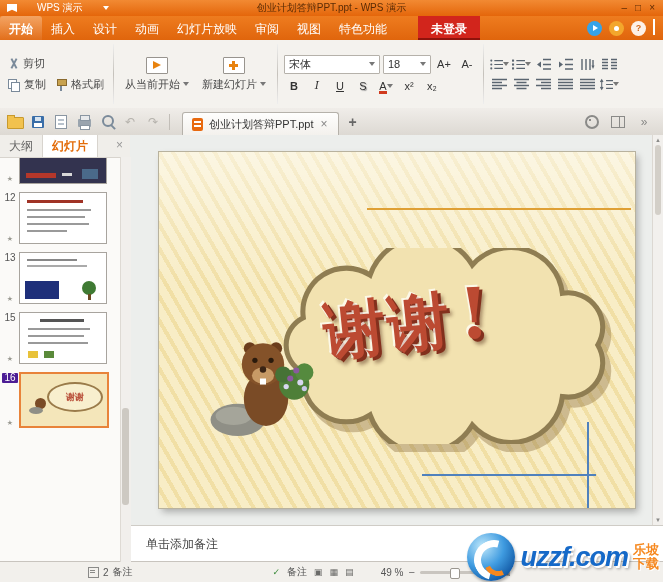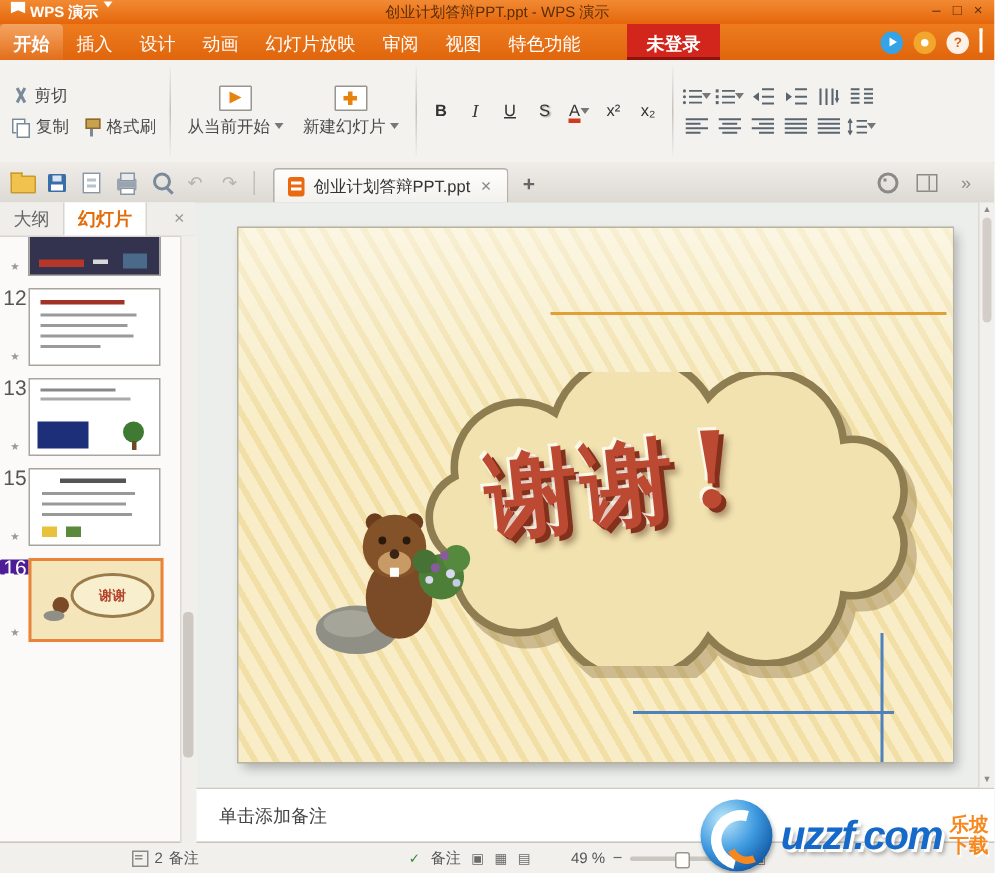--- a/index.html
+++ b/index.html
@@ -3,21 +3,21 @@
 <meta charset="utf-8">
 <style>
   html,body{margin:0;padding:0}
   body{width:663px;height:582px;position:relative;overflow:hidden;background:#fff;
        font-family:"Liberation Sans",sans-serif;font-size:12px;color:#333;-webkit-font-smoothing:antialiased}
   i{font-style:normal}
 
   
   .titlebar{position:absolute;top:0;left:0;right:0;height:16px;background:linear-gradient(#f28a33,#e4660b);
             display:flex;align-items:center;color:#fff;z-index:5}
-  .logo{display:flex;align-items:flex-start;gap:3px;padding:0 7px;font-size:10px;font-weight:bold}
+  .logo{display:flex;align-items:center;gap:20px;padding:0 7px;font-size:10px;font-weight:normal}
   .flag{width:10px;height:8px;background:#fff;clip-path:polygon(0 0,100% 0,100% 100%,50% 72%,0 100%)}
   .win-title{position:absolute;left:0;right:0;text-align:center;font-size:10px;color:#5b2c05;pointer-events:none}
   .win-controls{margin-left:auto;display:flex;gap:8px;padding-right:8px;font-size:10px;color:rgba(80,35,0,.9);z-index:2}
   .win-controls span{cursor:default;line-height:14px}
 
   
   .tabrow{position:absolute;top:16px;left:0;right:0;height:24px;background:linear-gradient(#ee7c1f,#e0650c);
           display:flex;align-items:stretch;color:#fff}
   .tab{padding:4px 9px 0 9px;font-size:12px;line-height:18px}
   .tab.active{background:linear-gradient(rgba(255,255,255,.30),rgba(255,255,255,.06));font-weight:bold;border-radius:3px 3px 0 0}
@@ -105,21 +105,21 @@
   .sidebar{position:absolute;top:135px;left:0;width:130px;bottom:20px;background:#fbfaf8;border-right:1px solid #c5c1bb;
            display:flex;flex-direction:column}
   .panel-tabs{height:22px;display:flex;align-items:stretch;background:#f0eeea;border-bottom:1px solid #d8d4ce;font-size:12px;flex:none}
   .ptab{padding:3px 9px 0 9px;color:#666;line-height:17px}
   .ptab.active{background:#fff;color:#e36c0a;border-left:1px solid #d8d4ce;border-right:1px solid #d8d4ce;font-weight:bold}
   .panel-close{margin-left:auto;padding:3px 7px 0 0;color:#999;font-size:12px}
   .thumb-list{flex:1;position:relative;overflow:hidden;padding-right:10px}
   .thumb-row{display:flex;gap:2px;margin:8px 0 0 3px}
   .thumb-row.partial{margin-top:-26px}
   .thumb-meta{width:14px;display:flex;flex-direction:column;align-items:center;justify-content:space-between;padding:1px 0}
-  .num{font-size:14px;color:#555;line-height:10px}
+  .num{font-size:10px;color:#555;line-height:10px}
   .star{font-size:7px;color:#9a9a92;line-height:8px}
   .thumb{width:86px;height:50px;background:#fff;border:1px solid #a8a49e;position:relative;overflow:hidden;flex:none}
   .thumb.sel{border:2px solid #e8833a;width:86px;height:52px}
   .thumb-row.selrow .num{background:#4c1d95;color:#fff;padding:0 2px;border-radius:1px}
   .t11{background:#33334f}
   .t11 i:nth-child(1){position:absolute;left:6px;bottom:5px;width:30px;height:5px;background:#b4372a}
   .t11 i:nth-child(2){position:absolute;right:8px;bottom:4px;width:16px;height:10px;background:#4a6a8a}
   .t11 i:nth-child(3){position:absolute;left:42px;bottom:7px;width:10px;height:3px;background:#d8d8d8}
   .t12 i{position:absolute;left:7px;height:2px;background:#9a9a9a}
   .t12 i:nth-child(1){top:7px;width:56px;background:#a03326;height:3px}
@@ -273,20 +273,32 @@
         <span class="lbl">
             <span>新建幻灯片</span>
             <span class="caret"></span>
           </span>
       </div>
     </div>
   </div>
   <i class="rsep"></i>
   <div class="rgroup">
     <div class="rrow">
+      <div class="select sel-name">
+        <span>宋体</span>
+          <span class="caret"></span>
+      </div>
+      <div class="select sel-size">
+        <span>18</span>
+          <span class="caret"></span>
+      </div>
+      <div class="fbtn">A+</div>
+      <div class="fbtn">A-</div>
+    </div>
+    <div class="rrow">
       <div class="fbtn fb">B</div>
       <div class="fbtn fi">I</div>
       <div class="fbtn fu">U</div>
       <div class="fbtn fs">S</div>
       <div class="fbtn fa">
         <span>A</span>
           <span class="caret"></span>
       </div>
       <div class="fbtn">x²</div>
       <div class="fbtn">x₂</div>

